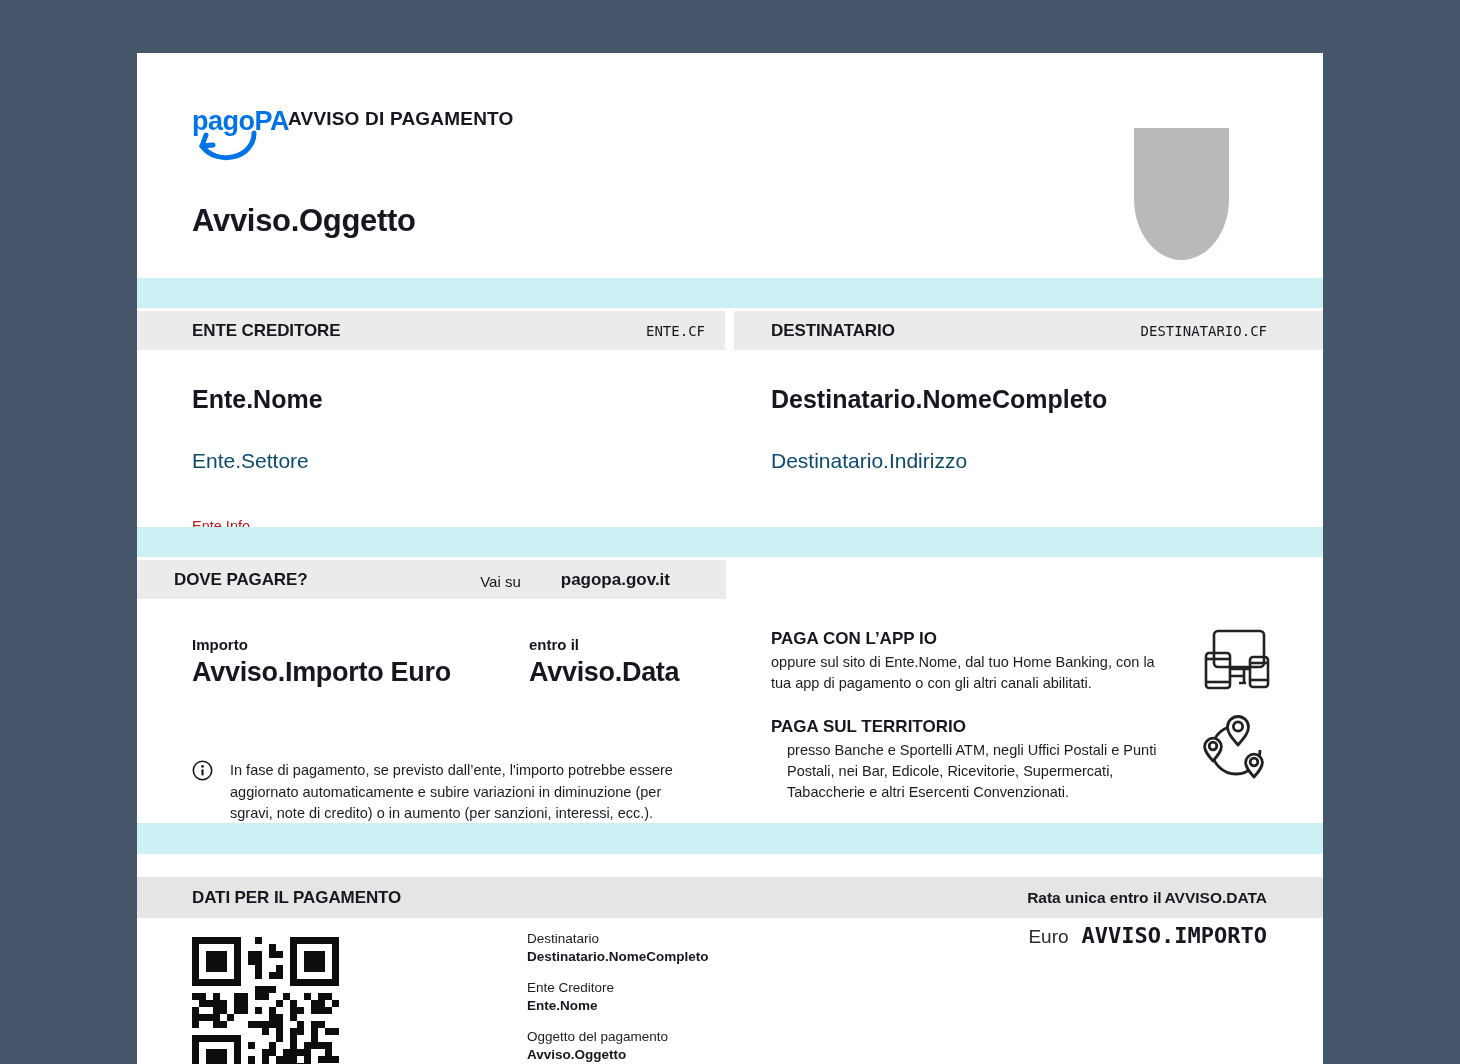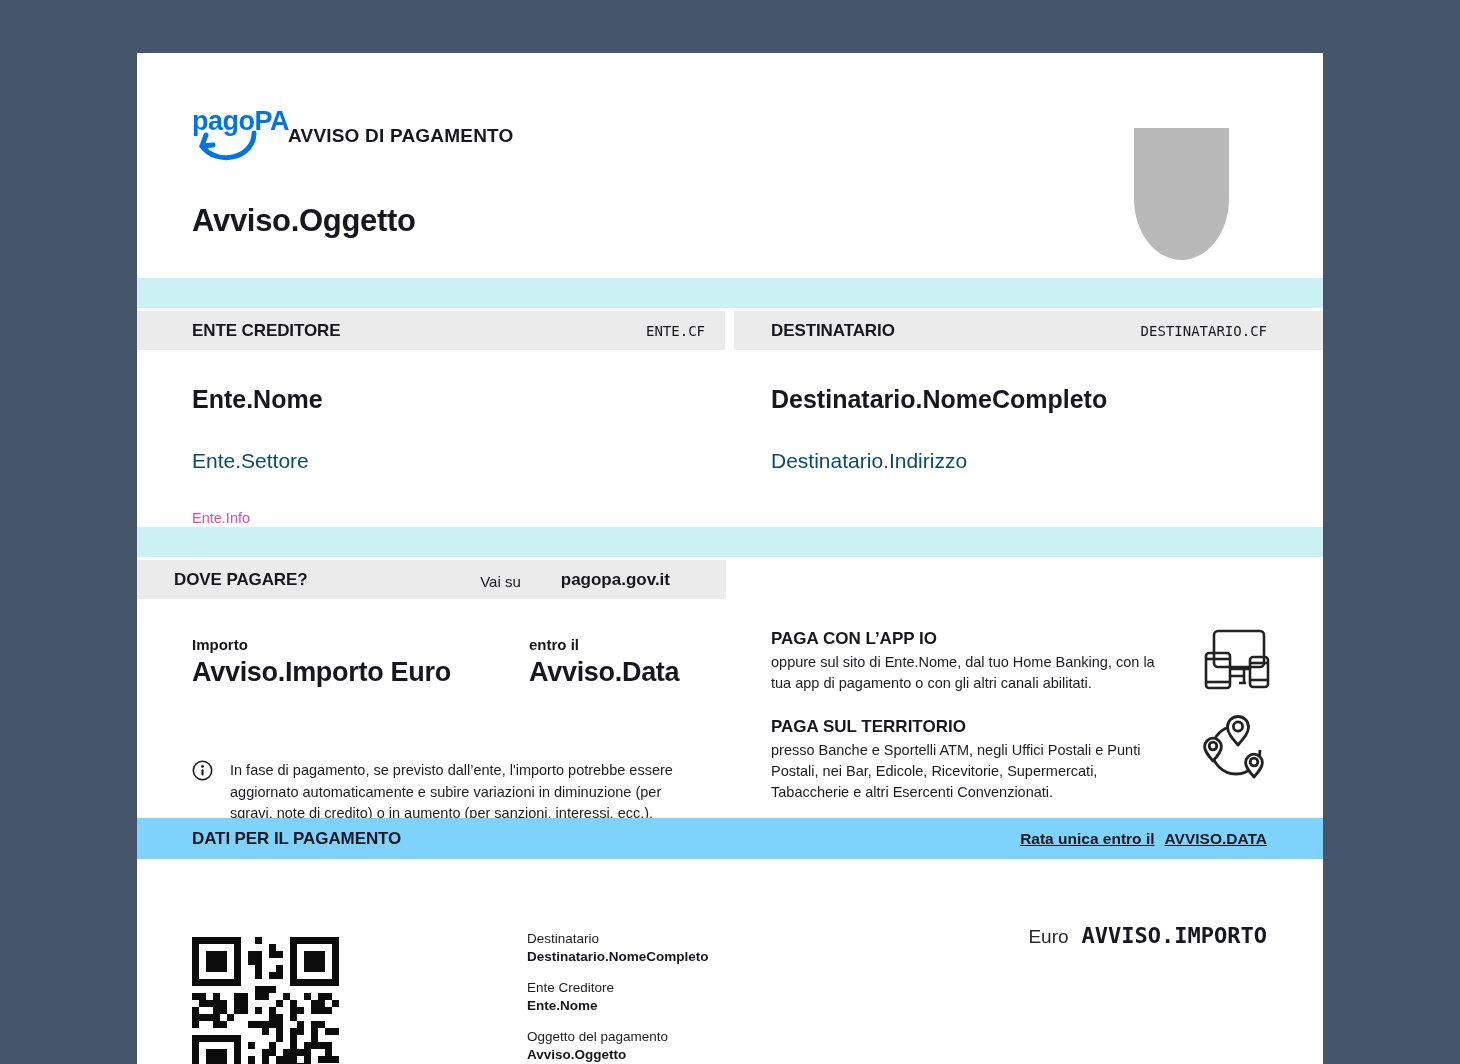--- a/index.html
+++ b/index.html
@@ -10,56 +10,56 @@
     position: relative;
     font-family: "Liberation Sans", sans-serif;
     color: #17171f;
   }
   .page {
     position: absolute; left: 137px; top: 53px;
     width: 1186px; height: 1100px;
     background: #ffffff;
   }
   
-  .brand { position: absolute; left: 55px; top: 55px; display: flex; align-items: center; gap: 20px; }
+  .brand { position: absolute; left: 55px; top: 55px; display: flex; gap: 20px; }
   .logo { position: relative; width: 76px; height: 56px; }
   .logo-word { font-size: 27px; font-weight: bold; letter-spacing: -0.5px; color: #0073e6; line-height: 1; }
   .logo-arrow { position: absolute; left: 0; top: 22px; }
   .doc-type { font-size: 19px; font-weight: bold; letter-spacing: 0.2px; }
   .notice-title { position: absolute; left: 55px; top: 150px; font-size: 31px; font-weight: bold; letter-spacing: -0.3px; }
   .shield { position: absolute; left: 997px; top: 75px; width: 95px; height: 132px;
             background: #b9b9b9; border-radius: 0 0 48px 48px / 0 0 62px 62px; }
   
   .cyan { position: absolute; left: 0; width: 100%; height: 30px; background: #ccf1f4; }
   .cyan-1 { top: 225px; } .cyan-2 { top: 474px; } .cyan-3 { top: 770px; height: 31px; }
   .band-row { position: absolute; left: 0; width: 100%; display: flex; gap: 9px; }
   .band-row-1 { top: 258px; } .band-row-2 { top: 507px; }
   .band { background: #ebebeb; height: 39px; display: flex; align-items: center; justify-content: space-between; }
   .band.left  { width: 588px; padding: 0 20px 0 55px; }
   .band.right { width: 589px; padding: 0 56px 0 37px; }
-  .band-full { position: absolute; left: 0; top: 765px; width: 100%; height: 41px; background: #7dd3fc;
+  .band-full { position: absolute; left: 0; top: 824px; width: 100%; height: 41px; background: #e5e5e5;
                display: flex; align-items: center; justify-content: space-between; padding: 0 56px 0 55px; }
   .band-title { font-size: 17px; font-weight: bold; letter-spacing: -0.1px; }
   .band-cf { font-family: "DejaVu Sans Mono", monospace; font-size: 14px; color: #17171f; }
   .vai-su { font-size: 15px; display: flex; align-items: flex-end; gap: 8px; }
   .vai-su b { font-size: 17px; padding-left: 32px; }
   
   .abs { position: absolute; }
   .party-name { font-size: 25px; font-weight: bold; }
   .party-sub  { font-size: 21px; font-weight: normal; color: #0c4a6e; }
-  .party-info { font-size: 14.5px; color: #ec4899; }
+  .party-info { font-size: 14.5px; color: #b91c1c; margin-top: 8px; }
   
   .small-label { font-size: 15px; font-weight: bold; }
   .big-value { font-size: 27px; font-weight: bold; letter-spacing: -0.3px; }
   .info-row { display: flex; gap: 17px; align-items: flex-start; }
   .info-text { font-size: 14.5px; line-height: 21.5px; color: #1c1c22; }
   .pay-title { font-size: 17px; font-weight: bold; margin-bottom: 3px; }
   .pay-text { font-size: 14.5px; line-height: 21px; color: #1c1c22; }
   
-  .rata { display: flex; align-items: baseline; gap: 10px; font-size: 15.5px; font-weight: bold; text-decoration: underline; }
+  .rata { display: flex; align-items: baseline; gap: 3px; font-size: 15.5px; font-weight: bold; }
   .euro-line { position: absolute; right: 56px; top: 870px; display: flex; align-items: baseline; gap: 13px; }
   .euro-word { font-size: 19px; color: #2a2a2e; }
   .euro-amount { font-family: "DejaVu Sans Mono", monospace; font-weight: bold; font-size: 22px; }
   .fields { position: absolute; left: 390px; top: 878px; }
   .field { margin-bottom: 16px; }
   .field-label { font-size: 13.5px; color: #1c1c22; margin-bottom: 3px; }
   .field-value { font-size: 13.5px; font-weight: bold; }
   svg.iconic { display: block; }
 </style>
 </head>
@@ -139,21 +139,21 @@
       <line x1="3" y1="54" x2="27" y2="54"></line>
       <rect x="47" y="29" width="18" height="30" rx="3"></rect>
       <line x1="47" y1="35" x2="65" y2="35"></line>
       <line x1="47" y1="52" x2="65" y2="52"></line>
       <path d="M27 41 h20 M27 48 h14 M41 41 v14 M36 55 h7"></path>
     </g>
   </svg>
 
   <div class="abs" style="left:634px; top:664px; width:400px;">
     <div class="pay-title">PAGA SUL TERRITORIO</div>
-    <div class="pay-text" style="width:392px;">presso Banche e Sportelli ATM, negli Uffici Postali e Punti Postali, nei Bar, Edicole, Ricevitorie, Supermercati, Tabaccherie e altri Esercenti Convenzionati.</div>
+    <div class="pay-text" style="width:392px;margin-left:16px;">presso Banche e Sportelli ATM, negli Uffici Postali e Punti Postali, nei Bar, Edicole, Ricevitorie, Supermercati, Tabaccherie e altri Esercenti Convenzionati.</div>
   </div>
   <svg class="abs iconic" style="left:1063px; top:660px;" width="74" height="70" viewBox="0 0 74 70">
     <circle cx="36" cy="37" r="24" fill="none" stroke="#222" stroke-width="2.8" stroke-dasharray="104 5 7 40"></circle>
     <g stroke="#222" stroke-width="2.8" fill="#fff" stroke-linejoin="round">
       <path d="M38 32 c-7 -8 -10.5 -12.5 -10.5 -18 a10.5 10.5 0 1 1 21 0 c0 5.5 -3.5 10 -10.5 18 z"></path>
       <circle cx="38" cy="13.5" r="4.6"></circle>
       <path d="M13 48 c-5.6 -6.4 -8.4 -10 -8.4 -14.4 a8.4 8.4 0 1 1 16.8 0 c0 4.4 -2.8 8 -8.4 14.4 z"></path>
       <circle cx="13" cy="33" r="3.8"></circle>
       <path d="M54 64 c-5.6 -6.4 -8.4 -10 -8.4 -14.4 a8.4 8.4 0 1 1 16.8 0 c0 4.4 -2.8 8 -8.4 14.4 z"></path>
       <circle cx="54" cy="49" r="3.8"></circle>

